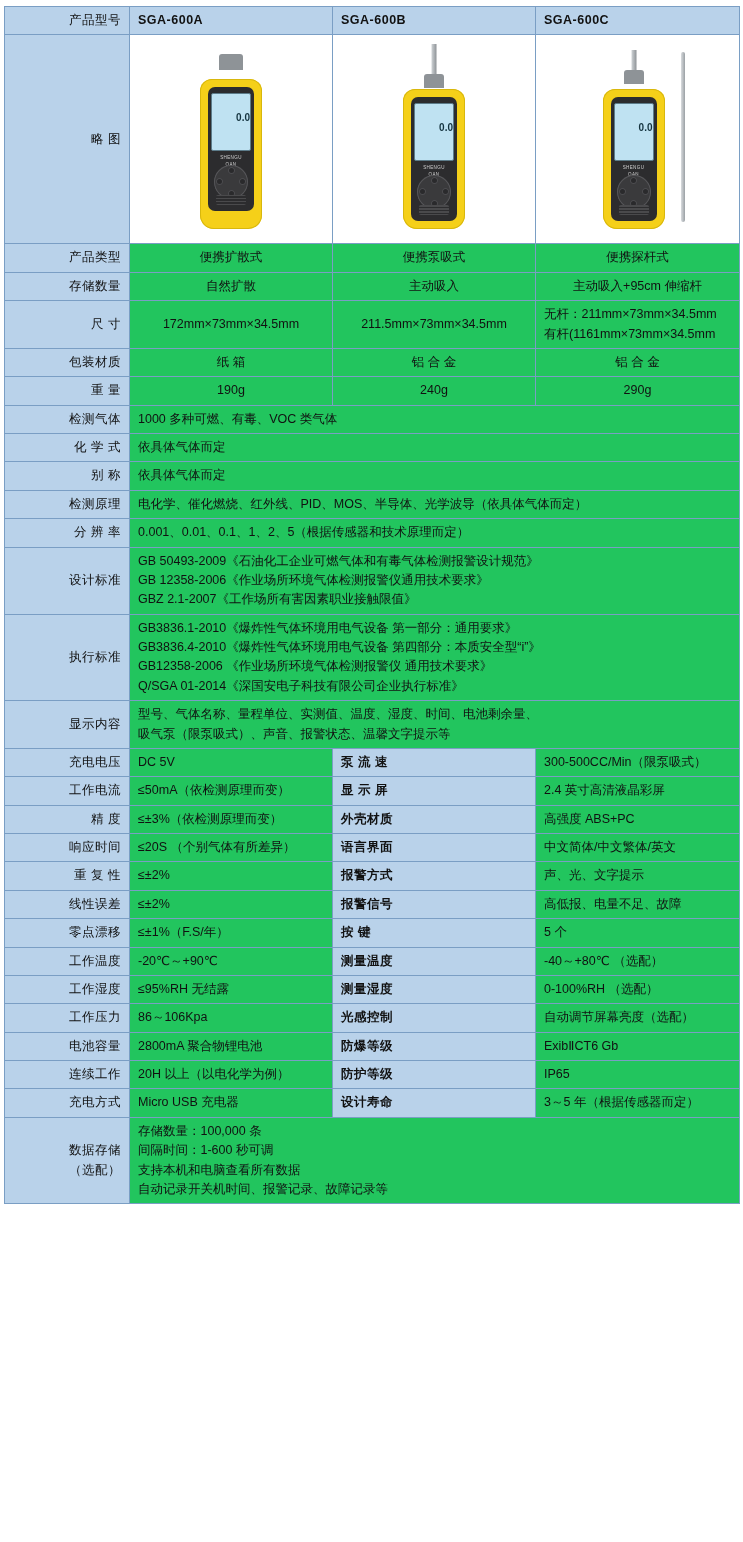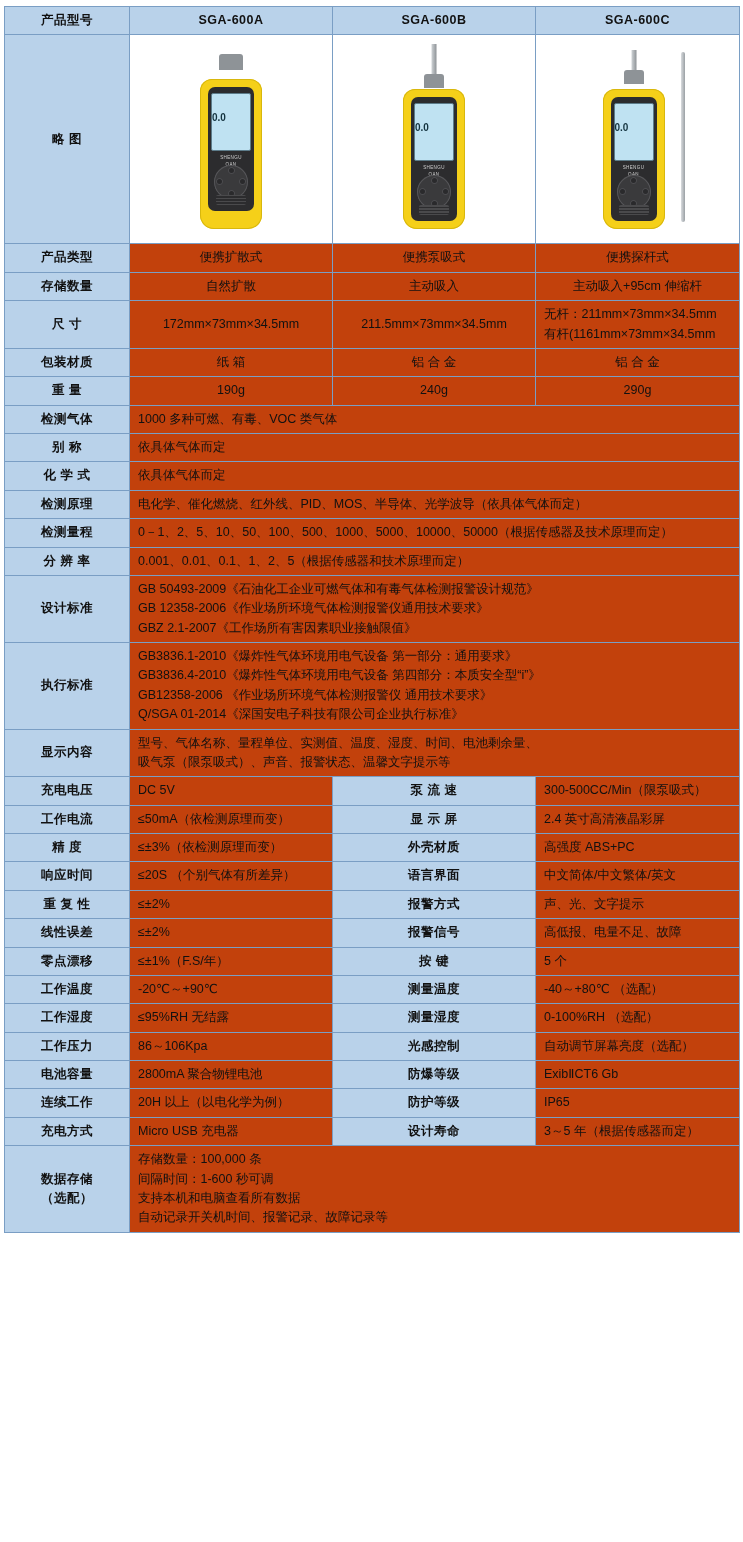--- a/index.html
+++ b/index.html
@@ -24,36 +24,35 @@
     padding:4px 8px;
     font-size:12.5px;
     color:#111111;
     vertical-align:middle;
     line-height:1.55;
     word-break:break-all;
   }
   td.lbl{
     background:#b9d2ea;
     color:#1a1a1a;
-    font-weight:bold;
-    text-align:center;
+    font-weight:normal;
+    text-align:right;
     letter-spacing:0.5px;
     font-size:13px;
     width:125px;
   }
   td.lbl2{
     background:#b9d2ea;
     color:#1a1a1a;
     font-weight:bold;
-    text-align:center;
     letter-spacing:0.5px;
     font-size:13px;
   }
   td.ctr{text-align:center;}
-  td.val{background:#c2410c;}
+  td.val{background:#22c55e;}
   .hdrmodel{font-size:13px;letter-spacing:0.5px;}
   .imgcell{height:200px;padding:0;background:#ffffff;text-align:center;vertical-align:middle;}
   .multi{white-space:pre-line;}
   .dev{
     display:inline-block;
     position:relative;
     width:80px;
     height:185px;
   }
   .dev .body{
@@ -64,21 +63,21 @@
   }
   .dev .face{
     position:absolute;left:50%;transform:translateX(-50%);
     top:8px;width:46px;height:124px;
     background:#2c2c2e;border-radius:7px;
   }
   .dev .screen{
     position:absolute;left:50%;transform:translateX(-50%);
     top:6px;width:38px;height:56px;
     background:#bfe2f2;border:1px solid #5d7c8a;border-radius:2px;
-    color:#16384a;font-size:7px;text-align:left;
+    color:#16384a;font-size:7px;text-align:right;
   }
   .dev .screen .rd{font-size:10px;font-weight:bold;margin-top:16px;color:#14333f;}
   .dev .screen .tp{font-size:5px;margin-top:2px;}
   .dev .brand{
     position:absolute;left:50%;transform:translateX(-50%);
     top:68px;font-size:4.5px;color:#cfcfcf;letter-spacing:0.4px;
   }
   .dev .pad{
     position:absolute;left:50%;transform:translateX(-50%);
     top:78px;width:34px;height:34px;border-radius:50%;
@@ -237,34 +236,30 @@
         <td class="val ctr">190g</td>
         <td class="val ctr">240g</td>
         <td class="val ctr">290g</td>
       </tr>
 
       <tr>
         <td class="lbl">检测气体</td>
         <td class="val" colspan="3">1000 多种可燃、有毒、VOC 类气体</td>
       </tr>
       <tr>
+        <td class="lbl">化 学 式</td>
+        <td class="val" colspan="3">依具体气体而定</td>
+      </tr>
+      <tr>
         <td class="lbl">别    称</td>
         <td class="val" colspan="3">依具体气体而定</td>
       </tr>
       <tr>
-        <td class="lbl">化 学 式</td>
-        <td class="val" colspan="3">依具体气体而定</td>
-      </tr>
-      <tr>
         <td class="lbl">检测原理</td>
         <td class="val" colspan="3">电化学、催化燃烧、红外线、PID、MOS、半导体、光学波导（依具体气体而定）</td>
-      </tr>
-      <tr>
-        <td class="lbl">检测量程</td>
-        <td class="val" colspan="3">0－1、2、5、10、50、100、500、1000、5000、10000、50000（根据传感器及技术原理而定）</td>
       </tr>
       <tr>
         <td class="lbl">分 辨 率</td>
         <td class="val" colspan="3">0.001、0.01、0.1、1、2、5（根据传感器和技术原理而定）</td>
       </tr>
       <tr>
         <td class="lbl">设计标准</td>
         <td class="val multi" colspan="3">GB 50493-2009《石油化工企业可燃气体和有毒气体检测报警设计规范》
 GB 12358-2006《作业场所环境气体检测报警仪通用技术要求》
 GBZ 2.1-2007《工作场所有害因素职业接触限值》</td>

